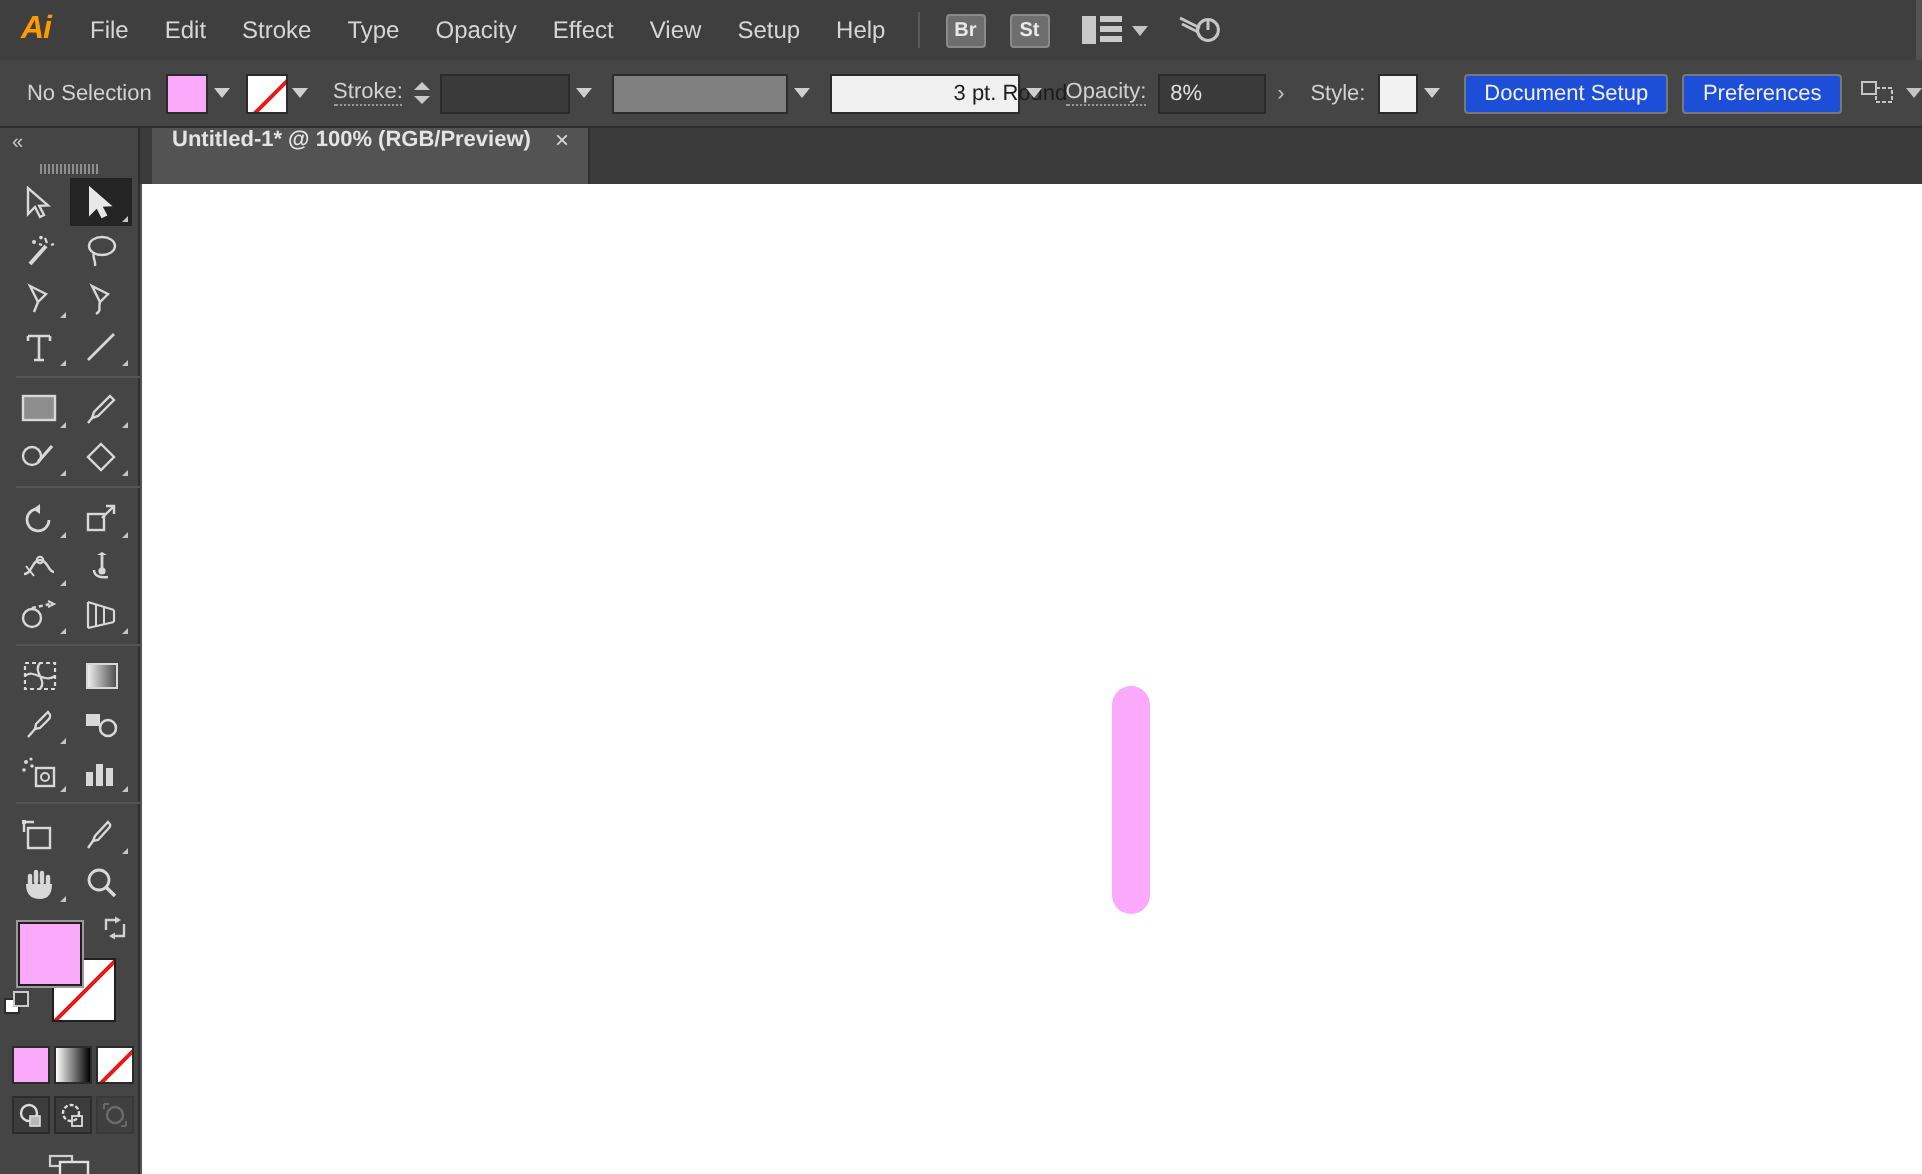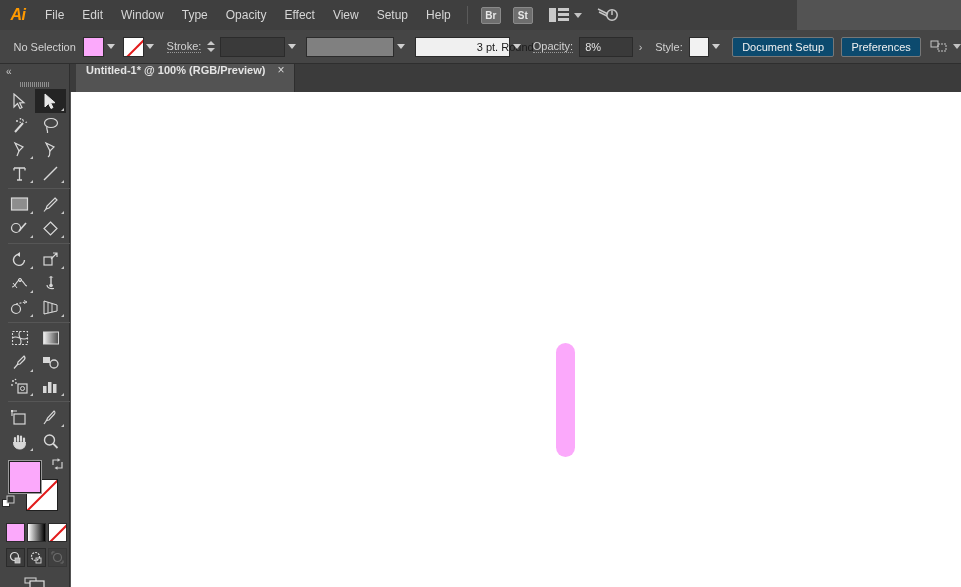--- a/index.html
+++ b/index.html
@@ -6,21 +6,21 @@
   html,body {
     width:961px; height:587px; overflow:hidden;
     background:#535353;
     font-family:"Liberation Sans", sans-serif;
     -webkit-font-smoothing:none;
   }
   #app { position:relative; width:961px; height:587px; }
 
   
   .menubar {
-    position:absolute; left:0; top:0; width:797px; height:30px;
+    position:absolute; left:0; top:0; width:958px; height:30px;
     background:#3f3f3f; display:flex; align-items:center;
   }
   .ai-logo {
     width:36px; height:30px; display:flex; align-items:center; justify-content:center;
     color:#ff9a00; font-size:16px; font-weight:bold; font-style:italic;
     letter-spacing:-0.5px;
   }
   .menu-item {
     height:30px; padding:0 9px; display:flex; align-items:center;
     color:#d6d6d6; font-size:12px; white-space:nowrap;
@@ -100,21 +100,21 @@
   }
   .opacity-val {
     height:20px; width:58px; background:#3a3a3a; border:1px solid #2b2b2b;
     color:#e0e0e0; font-size:11px; display:flex; align-items:center; padding-left:5px;
   }
   .op-next {
     width:16px;height:20px;display:flex;align-items:center;justify-content:center;
     color:#c8c8c8;font-size:11px;
   }
   .cb-btn {
-    height:20px; padding:0 9px; background:#0c4a6e;
+    height:20px; padding:0 9px; background:#1d4ed8;
     border:1px solid #777; border-radius:2px;
     color:#f0f0f0; font-size:11px; display:flex; align-items:center;
     white-space:nowrap;
   }
 
   
   .tabbar {
     position:absolute; left:70px; top:64px; width:891px; height:28px;
     background:#3b3b3b;
   }
@@ -201,21 +201,21 @@
 </head>
 <body>
 
 <div id="app">
 
   <div class="menubar">
     <div class="ai-logo" style="color: rgb(255, 154, 0);">Ai</div>
 
     <div class="menu-item">File</div>
     <div class="menu-item">Edit</div>
-    <div class="menu-item">Window</div>
+    <div class="menu-item">Stroke</div>
     <div class="menu-item">Type</div>
     <div class="menu-item">Opacity</div>
     <div class="menu-item">Effect</div>
     <div class="menu-item">View</div>
     <div class="menu-item">Setup</div>
     <div class="menu-item">Help</div>
 
     <div class="menubar-sep"></div>
 
     <div class="adobe-app-btn">Br</div>

